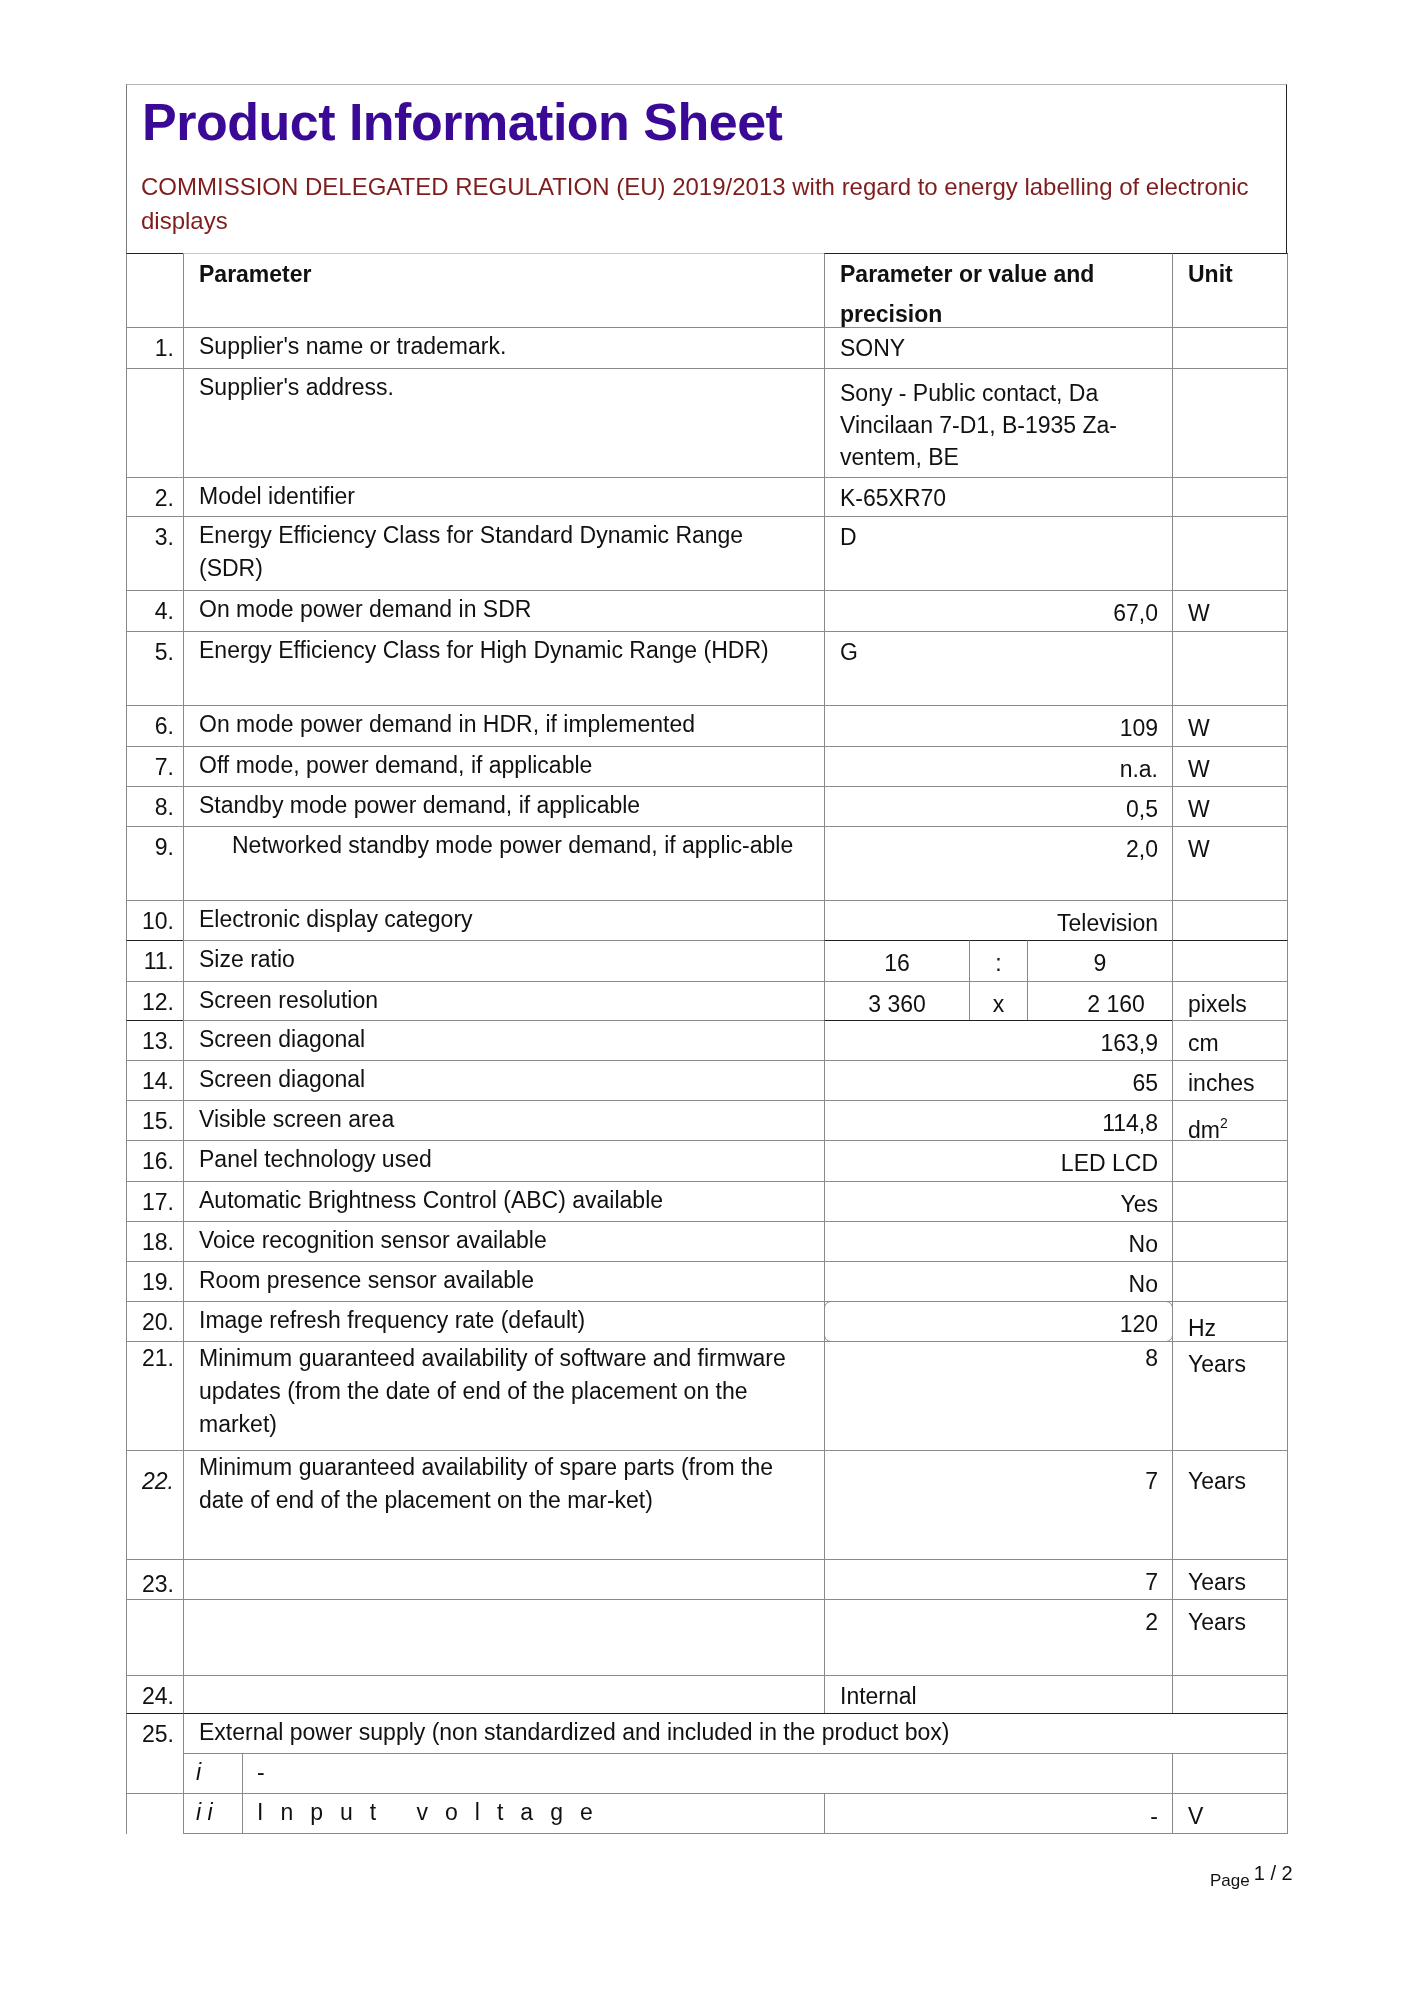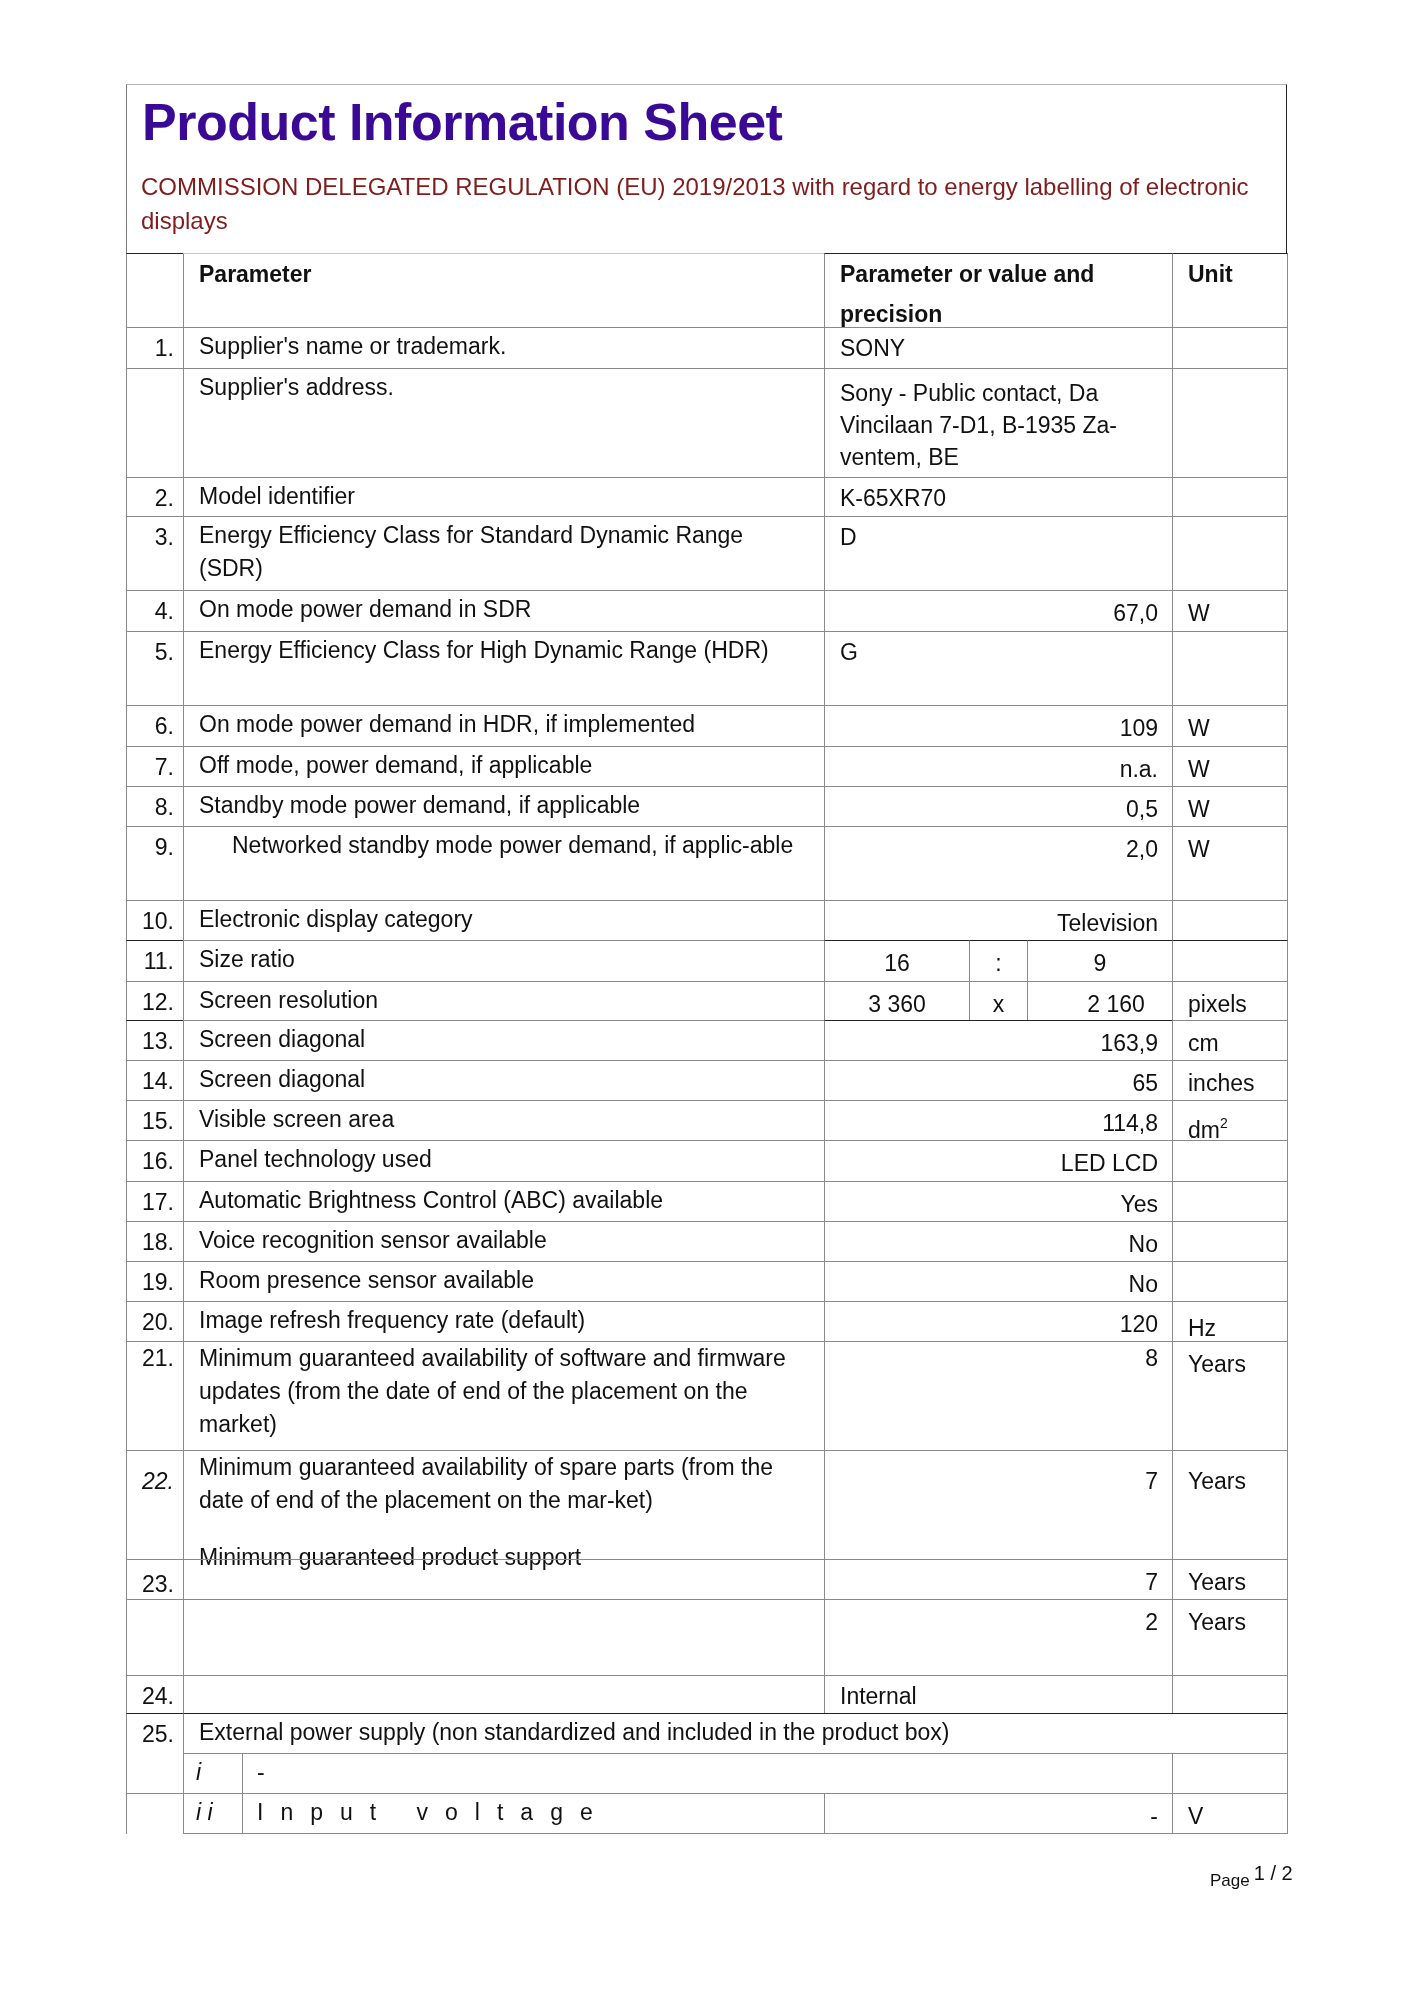--- a/index.html
+++ b/index.html
@@ -140,36 +140,35 @@
 <div class="cell val-right" style="left:824px;top:1221px;width:349px;height:41px;">No</div>
 <div class="cell unit" style="left:1172px;top:1221px;width:116px;height:41px;"></div>
 
 <div class="cell num" style="left:126px;top:1261px;width:58px;height:41px;">19.</div>
 <div class="cell" style="left:183px;top:1261px;width:642px;height:41px;">Room presence sensor available</div>
 <div class="cell val-right" style="left:824px;top:1261px;width:349px;height:41px;">No</div>
 <div class="cell unit" style="left:1172px;top:1261px;width:116px;height:41px;"></div>
 
 <div class="cell num" style="left:126px;top:1301px;width:58px;height:41px;">20.</div>
 <div class="cell" style="left:183px;top:1301px;width:642px;height:41px;">Image refresh frequency rate (default)</div>
-<div class="cell val-right" style="left:824px;top:1301px;width:349px;height:41px;">120</div>
+<div class="cell val-right" style="left:824px;top:1301px;width:349px;height:41px;border-radius:7px;">120</div>
 <div class="cell unit" style="left:1172px;top:1301px;width:116px;height:41px;padding-top:10px;">Hz</div>
 
 <div class="cell num" style="left:126px;top:1341px;width:58px;height:110px;padding-top:0;">21.</div>
 <div class="cell" style="left:183px;top:1341px;width:642px;height:110px;padding-top:0;">Minimum guaranteed availability of software and firmware updates (from the date of end of the placement on the market)</div>
 <div class="cell val-right" style="left:824px;top:1341px;width:349px;height:110px;padding-top:0;">8</div>
 <div class="cell unit" style="left:1172px;top:1341px;width:116px;height:110px;">Years</div>
 
 <div class="cell num" style="left:126px;top:1450px;width:58px;height:110px;padding-top:14px;font-style:italic;">22.</div>
 <div class="cell" style="left:183px;top:1450px;width:642px;height:110px;padding-top:0;">Minimum guaranteed availability of spare parts (from the date of end of the placement on the mar-ket)</div>
 <div class="cell val-right" style="left:824px;top:1450px;width:349px;height:110px;padding-top:14px;">7</div>
 <div class="cell unit" style="left:1172px;top:1450px;width:116px;height:110px;padding-top:14px;">Years</div>
 
 <div class="cell num" style="left:126px;top:1559px;width:58px;height:41px;padding-top:8px;">23.</div>
 <div class="cell" style="left:183px;top:1559px;width:642px;height:117px;padding-top:0;margin-top:-18px;border-top:none;border-bottom:none;background:transparent;">
-    <div>Minimum guaranteed product support</div>
   </div>
 <div class="cell val-right" style="left:824px;top:1559px;width:349px;height:41px;">7</div>
 <div class="cell unit" style="left:1172px;top:1559px;width:116px;height:41px;">Years</div>
 
 <div class="cell num" style="left:126px;top:1599px;width:58px;height:77px;"></div>
 <div class="cell" style="left:183px;top:1559px;width:642px;height:117px;pointer-events:none;border-left:1px solid #8a8a8a;"></div>
 <div style="position:absolute;left:184px;top:1559px;width:640px;height:1px;background:#8a8a8a;"></div>
 <div style="position:absolute;left:184px;top:1599px;width:640px;height:1px;background:#8a8a8a;"></div>
 <div class="cell val-right" style="left:824px;top:1599px;width:349px;height:77px;">2</div>
 <div class="cell unit" style="left:1172px;top:1599px;width:116px;height:77px;">Years</div>

